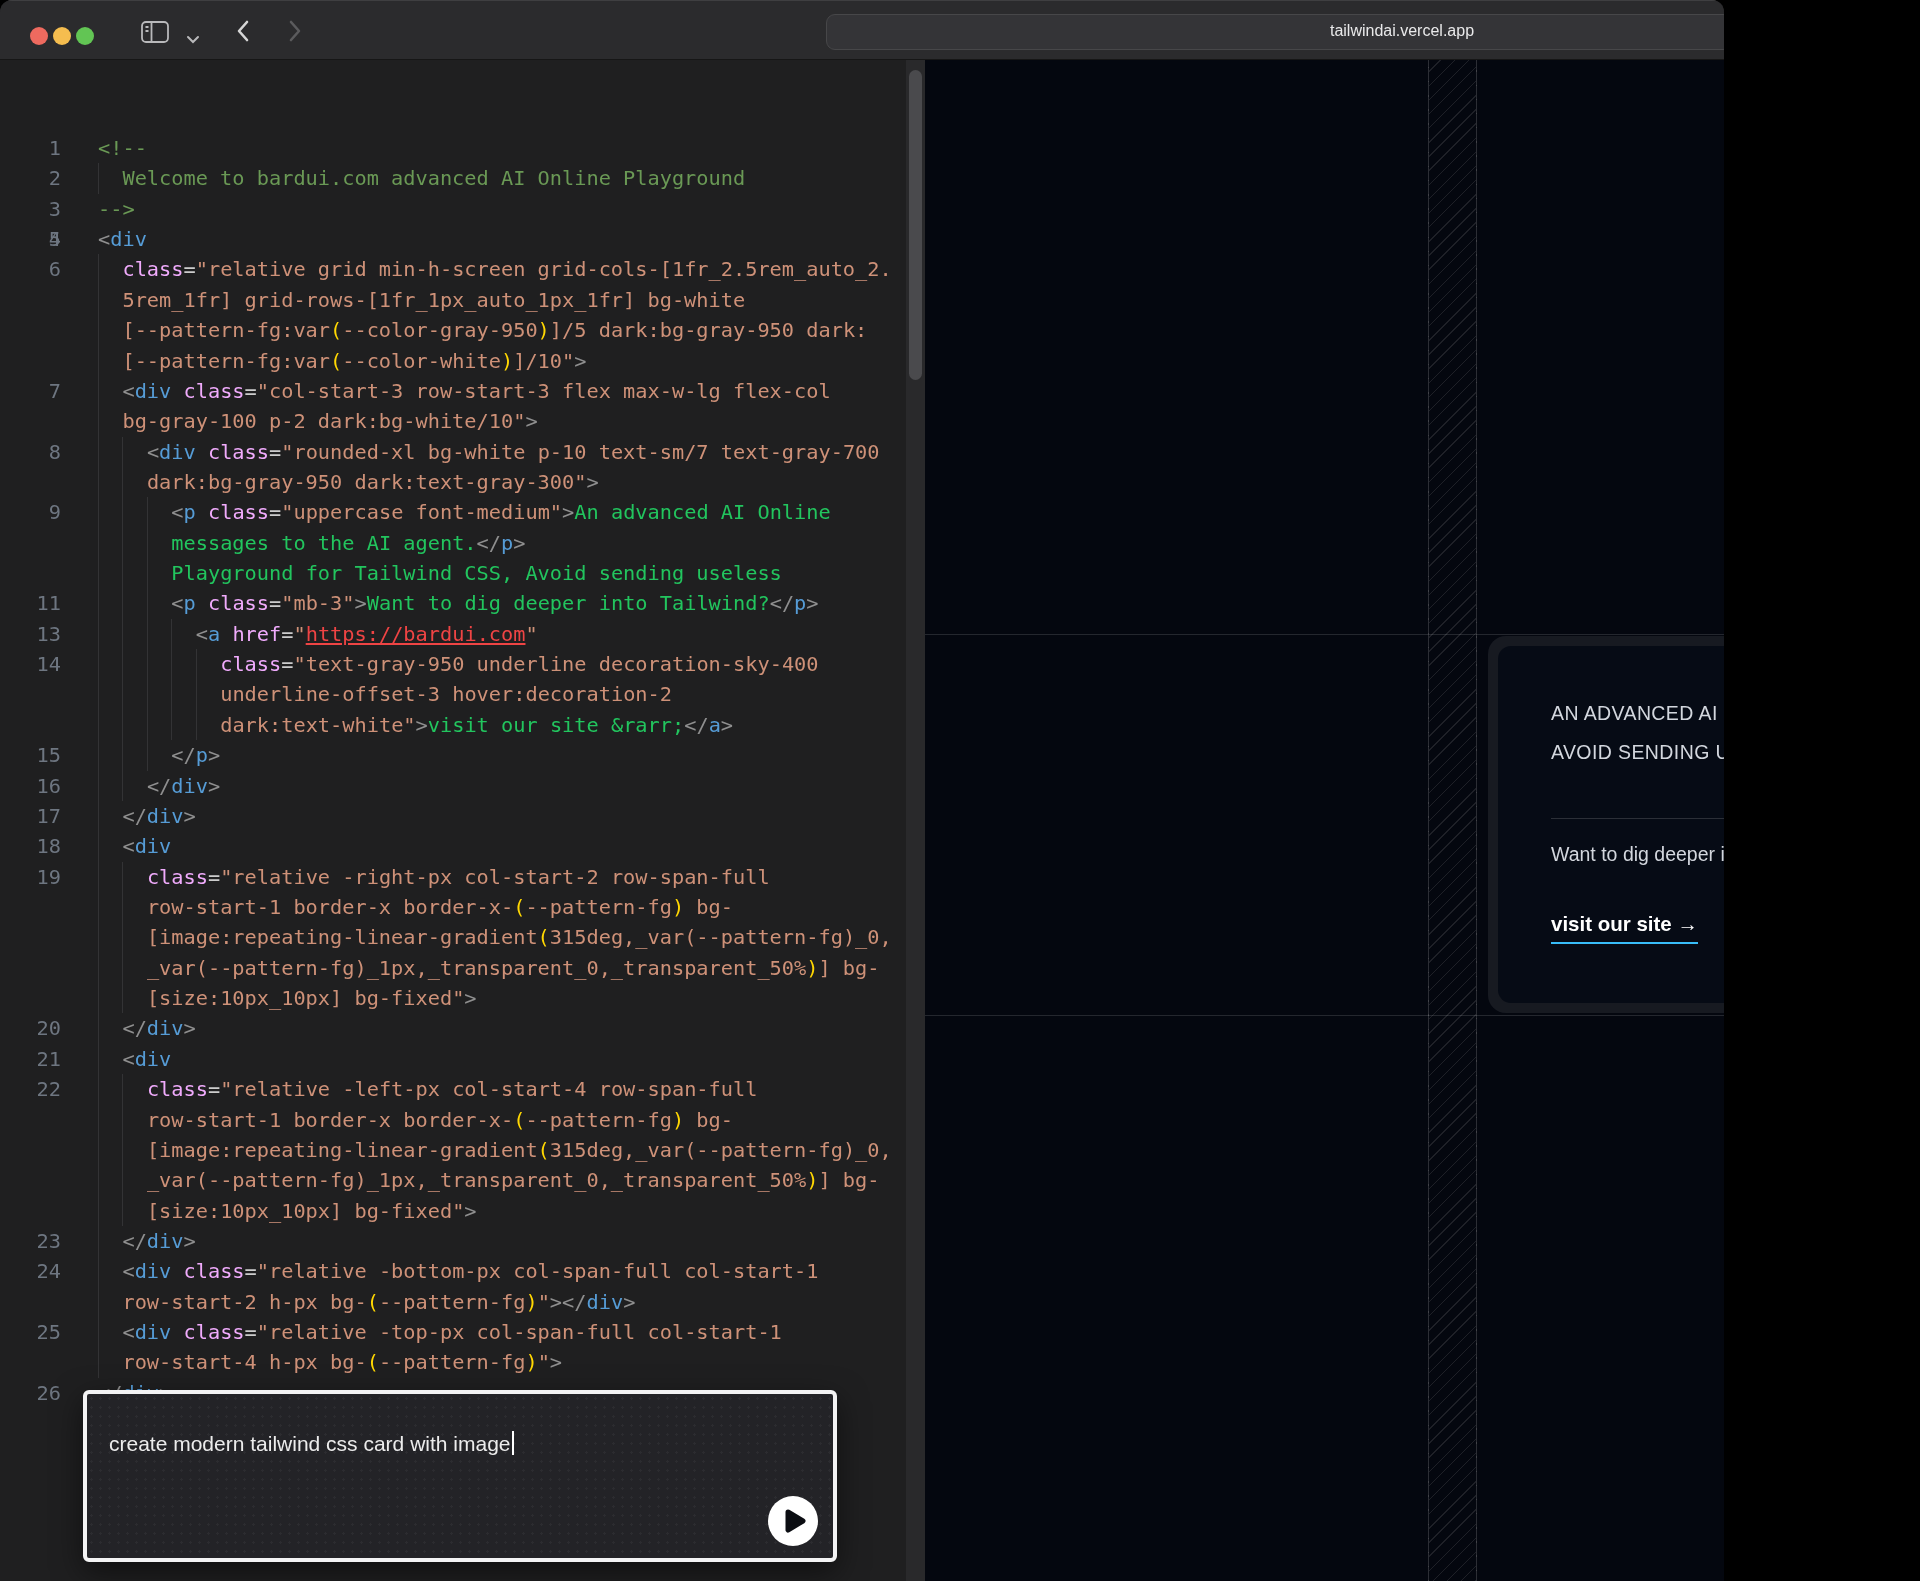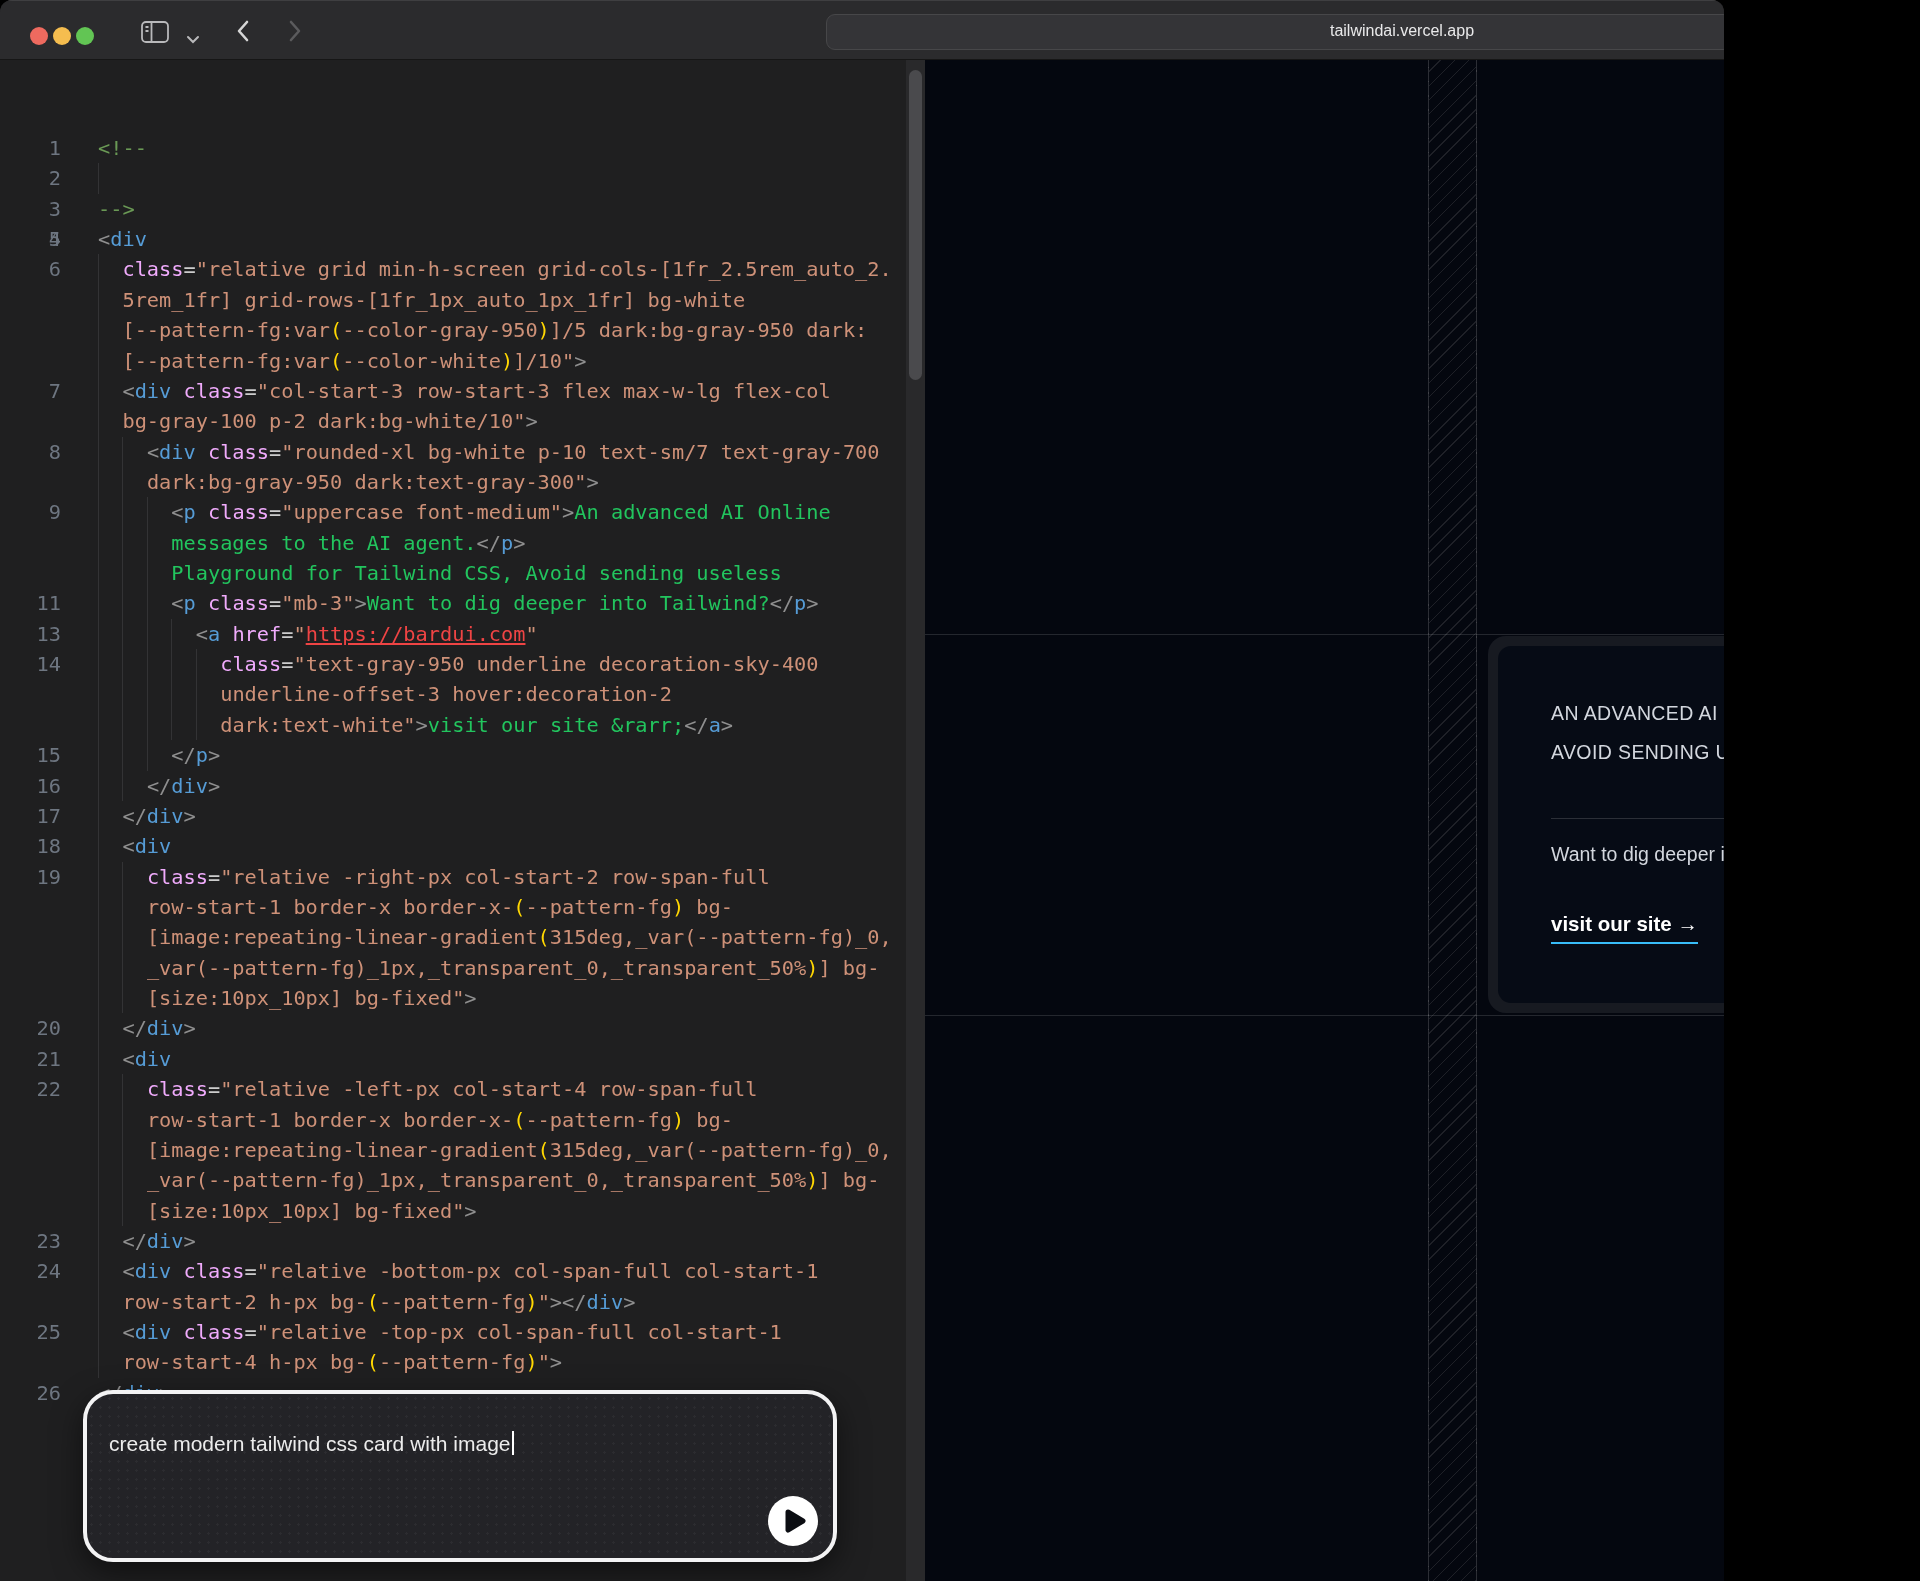--- a/index.html
+++ b/index.html
@@ -28,21 +28,21 @@
   .preview{position:absolute;left:925px;top:60px;right:0;bottom:0;background:#04070f;overflow:hidden;}
   .pv-divider{position:absolute;left:0;right:0;height:1px;background:rgba(255,255,255,0.13);}
   .pv-band{position:absolute;left:503px;width:49px;top:0;bottom:0;box-sizing:border-box;border-left:1px solid rgba(255,255,255,0.16);border-right:1px solid rgba(255,255,255,0.16);background:repeating-linear-gradient(315deg,rgba(255,255,255,0.10) 0 1px,transparent 1px 10px);}
   .pv-wrapper{position:absolute;left:563px;top:576px;width:640px;height:377px;background:rgba(255,255,255,0.08);border-radius:18px;}
   .pv-card{position:absolute;left:10px;top:10px;width:620px;height:357px;background:#060b15;border-radius:13px;}
   .card-heading{position:absolute;left:63px;color:#d3d7de;font-size:19.5px;font-weight:500;letter-spacing:.4px;white-space:nowrap;}
   .card-hr{position:absolute;left:63px;top:182px;width:540px;height:1px;background:rgba(255,255,255,0.15);}
   .card-question{position:absolute;left:63px;top:207px;color:#d3d7de;font-size:19.5px;white-space:nowrap;}
   .card-link{position:absolute;left:63px;top:276px;color:#ffffff;font-size:20.5px;font-weight:700;white-space:nowrap;border-bottom:2px solid #38bdf8;padding-bottom:6px;cursor:pointer;}
   
-  .prompt{position:absolute;left:83px;top:1390px;width:754px;height:172px;box-sizing:border-box;background:#232327;border:4px solid #f3f3f4;border-radius:30px;box-shadow:0 10px 30px rgba(0,0,0,0.5);background-image:radial-gradient(rgba(255,255,255,0.045) 1px,transparent 1.3px);background-size:9px 9px;z-index:5;}
+  .prompt{position:absolute;left:83px;top:1390px;width:754px;height:172px;box-sizing:border-box;background:#232327;border:4px solid #f3f3f4;border-radius:6px;box-shadow:0 10px 30px rgba(0,0,0,0.5);background-image:radial-gradient(rgba(255,255,255,0.045) 1px,transparent 1.3px);background-size:9px 9px;z-index:5;}
   .prompt-text{position:absolute;left:22px;top:36px;color:#ececec;font-size:21px;line-height:28px;}
   .caret{display:inline-block;width:2px;height:24px;background:#fff;vertical-align:-4px;margin-left:1px;}
   .play-btn{position:absolute;right:15px;bottom:12px;width:50px;height:50px;border-radius:50%;background:#ffffff;cursor:pointer;}
   .play-btn svg{position:absolute;left:0;top:0;}
 </style>
 </head>
 <body>
 
 <div class="window">
 
@@ -76,21 +76,21 @@
     </span>
 
     <div class="url-field">
       <span class="url-text">tailwindai.vercel.app</span>
     </div>
   </div>
 
   <div class="editor">
     <div class="code">
         <div class="row"><span class="ln">1</span><span class="cm">&lt;!--</span></div>
-        <div class="row"><span class="ln">2</span><span class="ind" style="width: 24.44px;"></span></div>
+        <div class="row"><span class="ln">2</span><span class="ind" style="width: 24.44px;"></span><span class="cm">Welcome to bardui.com advanced AI Online Playground</span></div>
         <div class="row"><span class="ln">3</span><span class="cm">--&gt;</span></div>
         <div class="row"><span class="ln">4</span></div>
         <div class="row"><span class="ln">5</span><span class="pn">&lt;</span><span class="tg">div</span></div>
         <div class="row"><span class="ln">6</span><span class="ind" style="width: 24.44px;"></span><span class="at">class</span><span class="eq">=</span><span class="st">"relative grid min-h-screen grid-cols-[1fr_2.5rem_auto_2.</span></div>
         <div class="row"><span class="ln"></span><span class="ind" style="width: 24.44px;"></span><span class="st">5rem_1fr] grid-rows-[1fr_1px_auto_1px_1fr] bg-white</span></div>
         <div class="row"><span class="ln"></span><span class="ind" style="width: 24.44px;"></span><span class="st">[--pattern-fg:var</span><span class="yl">(</span><span class="st">--color-gray-950</span><span class="yl">)</span><span class="st">]/5 dark:bg-gray-950 dark:</span></div>
         <div class="row"><span class="ln"></span><span class="ind" style="width: 24.44px;"></span><span class="st">[--pattern-fg:var</span><span class="yl">(</span><span class="st">--color-white</span><span class="yl">)</span><span class="st">]/10"</span><span class="pn">&gt;</span></div>
         <div class="row"><span class="ln">7</span><span class="ind" style="width: 24.44px;"></span><span class="pn">&lt;</span><span class="tg">div</span><span class="at"> class</span><span class="eq">=</span><span class="st">"col-start-3 row-start-3 flex max-w-lg flex-col</span></div>
         <div class="row"><span class="ln"></span><span class="ind" style="width: 24.44px;"></span><span class="st">bg-gray-100 p-2 dark:bg-white/10"</span><span class="pn">&gt;</span></div>
         <div class="row"><span class="ln">8</span><span class="ind" style="width: 48.88px;"></span><span class="pn">&lt;</span><span class="tg">div</span><span class="at"> class</span><span class="eq">=</span><span class="st">"rounded-xl bg-white p-10 text-sm/7 text-gray-700</span></div>

